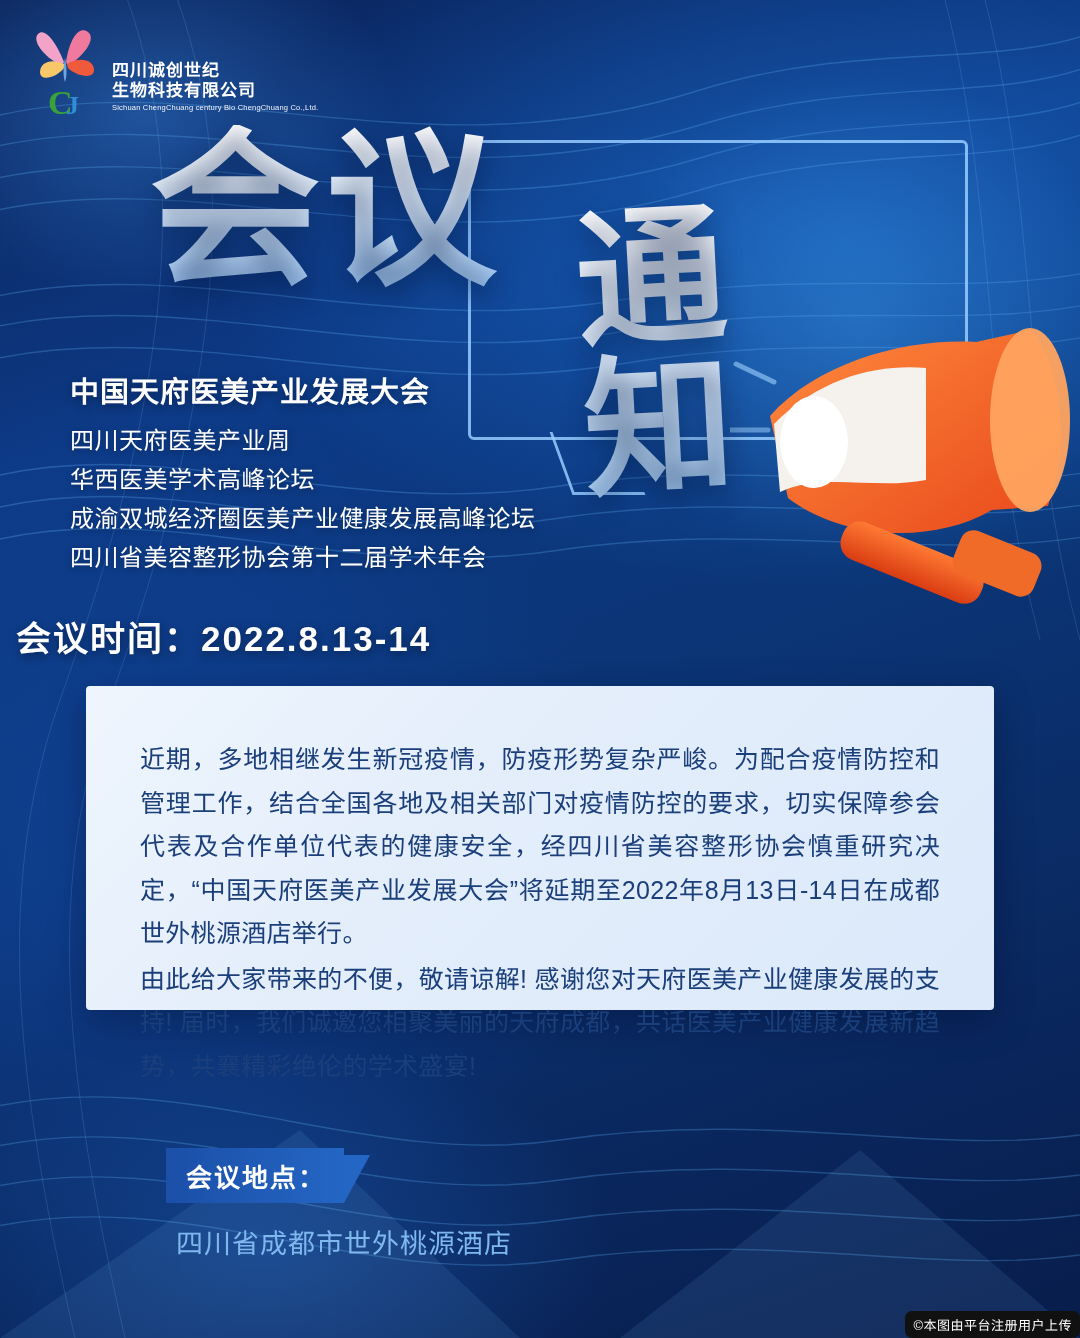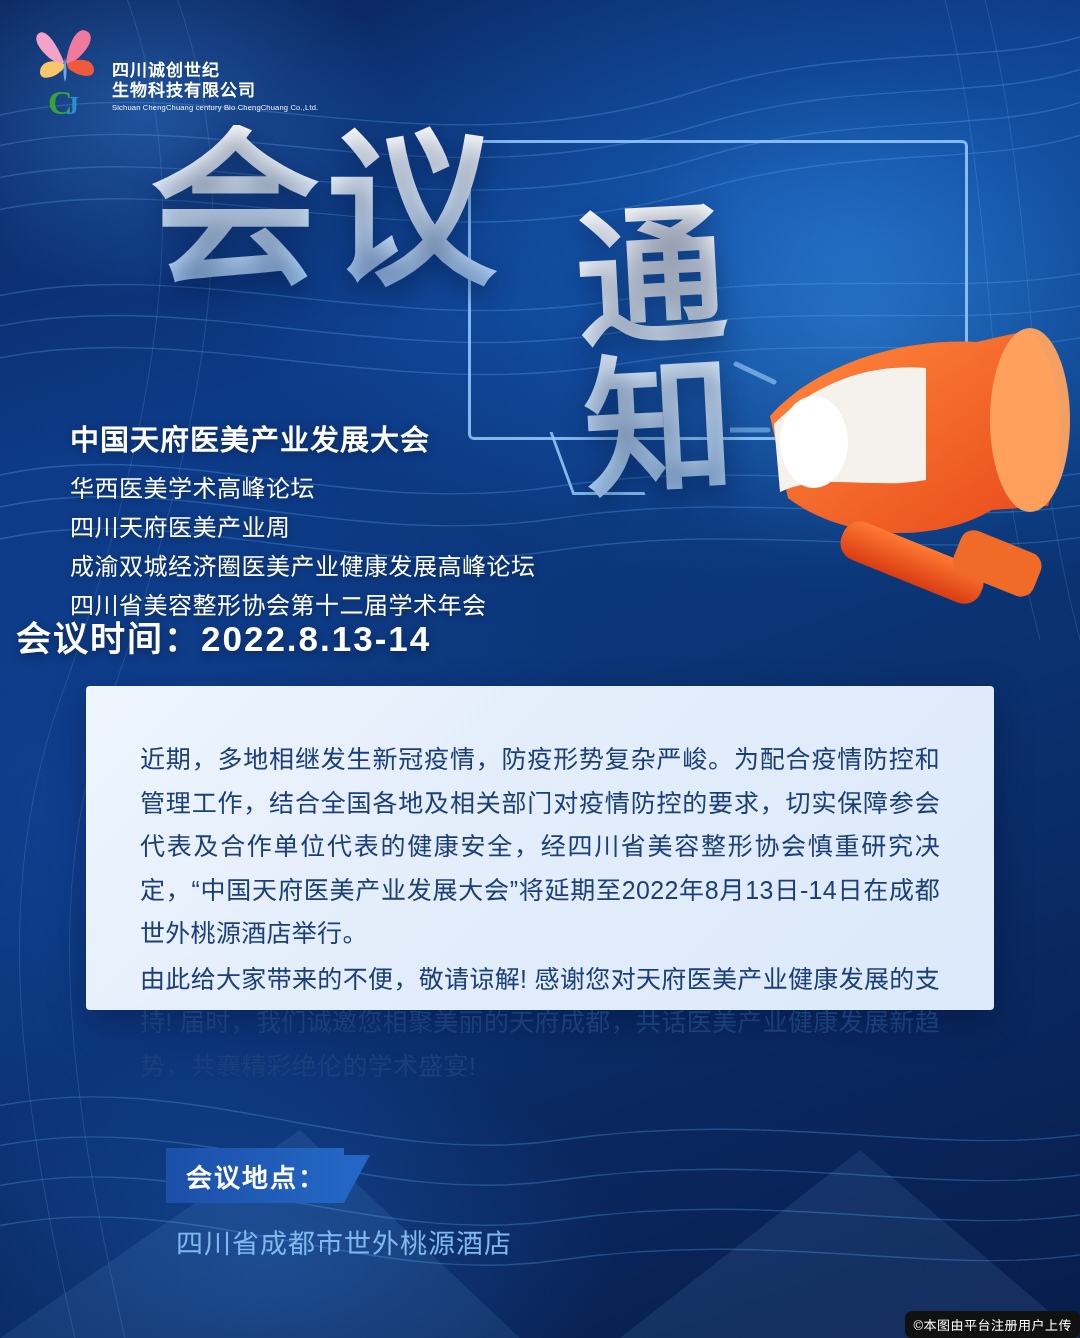--- a/index.html
+++ b/index.html
@@ -124,21 +124,21 @@
     width: 70px; height: 60px;
     border-left: 3px solid rgba(150,205,255,0.85);
     border-bottom: 3px solid rgba(150,205,255,0.85);
     transform: skewX(20deg);
   }
 
   
   .megaphone { position: absolute; right: -10px; top: 320px; width: 360px; height: 300px; z-index: 4; }
 
   
-  .titles { position: absolute; left: 70px; top: 368px; z-index: 6; color: #ffffff; margin-top: 48px; }
+  .titles { position: absolute; left: 70px; top: 368px; z-index: 6; color: #ffffff; }
   .titles .main-title {
     font-size: 29px;
     font-weight: 700;
     letter-spacing: 1px;
     margin-bottom: 12px;
     text-shadow: 0 2px 8px rgba(0,0,0,0.35);
   }
   .titles .sub {
     font-size: 24px;
     font-weight: 400;
@@ -319,22 +319,22 @@
       <ellipse cx="84" cy="122" rx="34" ry="46" fill="#ffffff"></ellipse>
       <rect x="120" y="196" width="150" height="40" rx="18" transform="rotate(22 120 196)" fill="url(#mgO2)"></rect>
       <rect x="236" y="206" width="86" height="46" rx="14" transform="rotate(22 236 206)" fill="#f06a28"></rect>
       <path d="M6 44 L44 62" stroke="#9fd3ff" stroke-width="5" stroke-linecap="round" opacity="0.6"></path>
       <path d="M0 110 L38 110" stroke="#9fd3ff" stroke-width="5" stroke-linecap="round" opacity="0.5"></path>
     </svg>
   </div>
 
   <div class="titles">
     <div class="main-title">中国天府医美产业发展大会</div>
+    <div class="sub">四川天府医美产业周</div>
     <div class="sub">华西医美学术高峰论坛</div>
-    <div class="sub">四川天府医美产业周</div>
     <div class="sub">成渝双城经济圈医美产业健康发展高峰论坛</div>
     <div class="sub">四川省美容整形协会第十二届学术年会</div>
   </div>
 
   <div class="meeting-time">会议时间：2022.8.13-14</div>
 
   <div class="card">
     <p class="para1">近期，多地相继发生新冠疫情，防疫形势复杂严峻。为配合疫情防控和管理工作，结合全国各地及相关部门对疫情防控的要求，切实保障参会代表及合作单位代表的健康安全，经四川省美容整形协会慎重研究决定，“中国天府医美产业发展大会”将延期至2022年8月13日-14日在成都世外桃源酒店举行。</p>
     <p class="para2">由此给大家带来的不便，敬请谅解! 感谢您对天府医美产业健康发展的支持! 届时，我们诚邀您相聚美丽的天府成都，共话医美产业健康发展新趋势，共襄精彩绝伦的学术盛宴!</p>
   </div>

